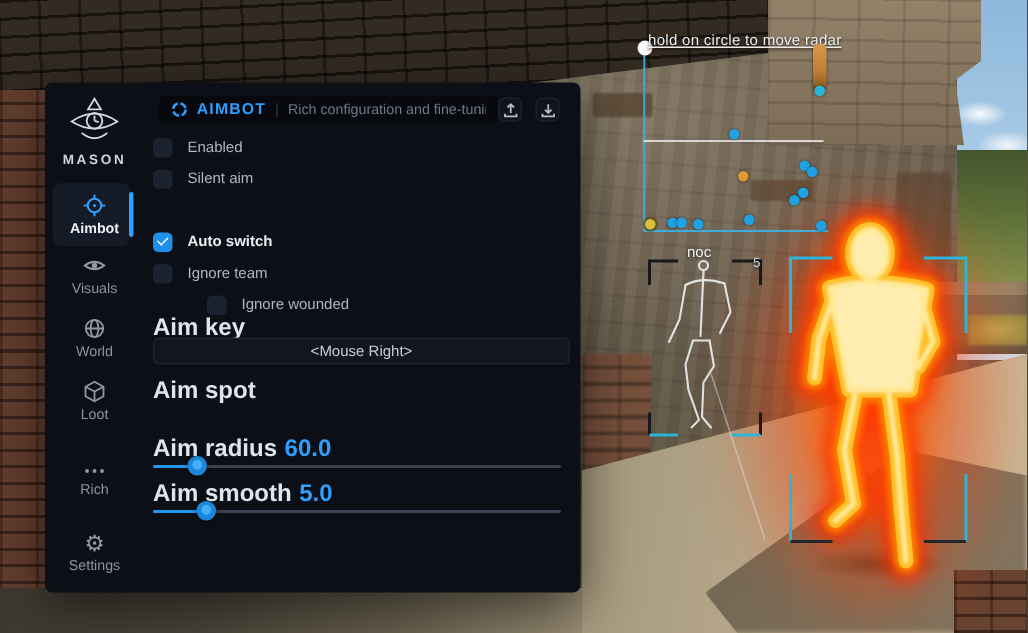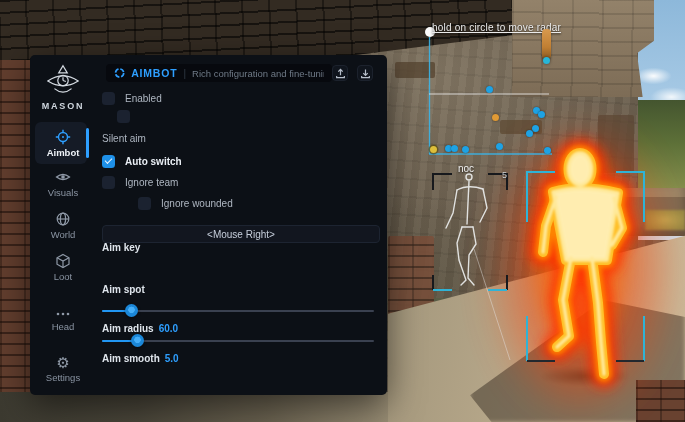--- a/index.html
+++ b/index.html
@@ -77,21 +77,21 @@
     border-radius:4px;display:flex;align-items:center;justify-content:center;cursor:pointer;box-sizing:border-box;}
 
   .row{position:absolute;left:72px;height:18px;display:flex;align-items:center;gap:10px;cursor:pointer;}
   .cb{width:13px;height:13px;border-radius:3.5px;background:#1b2230;position:relative;flex:0 0 auto;}
   .row.on .cb{background:#1e90e8;}
   .row.on .cb::after{content:"";position:absolute;left:2.8px;top:3.4px;width:6px;height:3px;
     border-left:1.6px solid #eaf4ff;border-bottom:1.6px solid #eaf4ff;transform:rotate(-45deg);}
   .row .lbl{font-size:10px;color:#aeb6c1;}
   .row.on .lbl{color:#e9eef4;font-weight:700;}
 
-  .sec{position:absolute;left:72px;font-size:10px;font-weight:700;color:#dfe5ec;margin-top:32px;}
+  .sec{position:absolute;left:72px;font-size:16px;font-weight:700;color:#dfe5ec;}
   .val{color:#2e9fff;margin-left:5px;}
   .keybtn{position:absolute;left:72px;top:170px;width:278px;height:18px;background:#12161f;border:1px solid #1d2431;
     border-radius:4px;display:flex;align-items:center;justify-content:center;font-size:10px;color:#c6cedb;
     cursor:pointer;box-sizing:border-box;}
   .select{position:absolute;left:72px;top:211px;width:278px;height:17px;background:#12161f;border:1px solid #1d2431;
     border-radius:4px;display:flex;align-items:center;font-size:10px;color:#d6dce4;padding:0 8px;
     justify-content:space-between;cursor:pointer;box-sizing:border-box;}
   .slider{position:absolute;left:72px;width:272px;height:13px;cursor:pointer;}
   .track{position:absolute;top:5.5px;left:0;right:0;height:2.5px;background:#3a4150;border-radius:2px;}
   .fill{position:absolute;top:5.5px;left:0;height:2.5px;background:#2196f3;border-radius:2px;}
@@ -273,21 +273,21 @@
         </svg>
         <span class="slbl">Loot</span>
       </div>
 
       <div class="side-item" style="top:254px;">
         <svg width="16" height="10" viewBox="0 0 16 10" style="margin:0 auto;" fill="#8f99a7">
           <circle cx="3" cy="5" r="1.3"></circle>
             <circle cx="8" cy="5" r="1.3"></circle>
             <circle cx="13" cy="5" r="1.3"></circle>
         </svg>
-        <span class="slbl">Head</span>
+        <span class="slbl">Rich</span>
       </div>
 
       <div class="side-item" style="top:301px;">
         <div class="gear">⚙</div>
         <span class="slbl">Settings</span>
       </div>
     </div>
 
     <div class="pill">
       <svg width="12" height="12" viewBox="0 0 12 12">
@@ -307,21 +307,21 @@
       <svg width="11" height="11" viewBox="0 0 12 12" fill="none" stroke="#b6bec9" stroke-width="1.3">
         <path d="M6,1.6 V7.8 M3.6,5.6 L6,8 L8.4,5.6"></path>
           <path d="M1.8,8.6 V10.4 H10.2 V8.6"></path>
       </svg>
     </div>
 
     <div class="row" style="top:34px;">
       <span class="cb"></span>
       <span class="lbl">Enabled</span>
     </div>
-    <div class="row" style="top:55px;flex-direction:column;">
+    <div class="row" style="top:55px;">
       <span class="cb"></span>
       <span class="lbl">Silent aim</span>
     </div>
     <div class="row on" style="top:97px;">
       <span class="cb"></span>
       <span class="lbl">Auto switch</span>
     </div>
     <div class="row" style="top:118px;text-align:right;">
       <span class="cb"></span>
       <span class="lbl">Ignore team</span>

